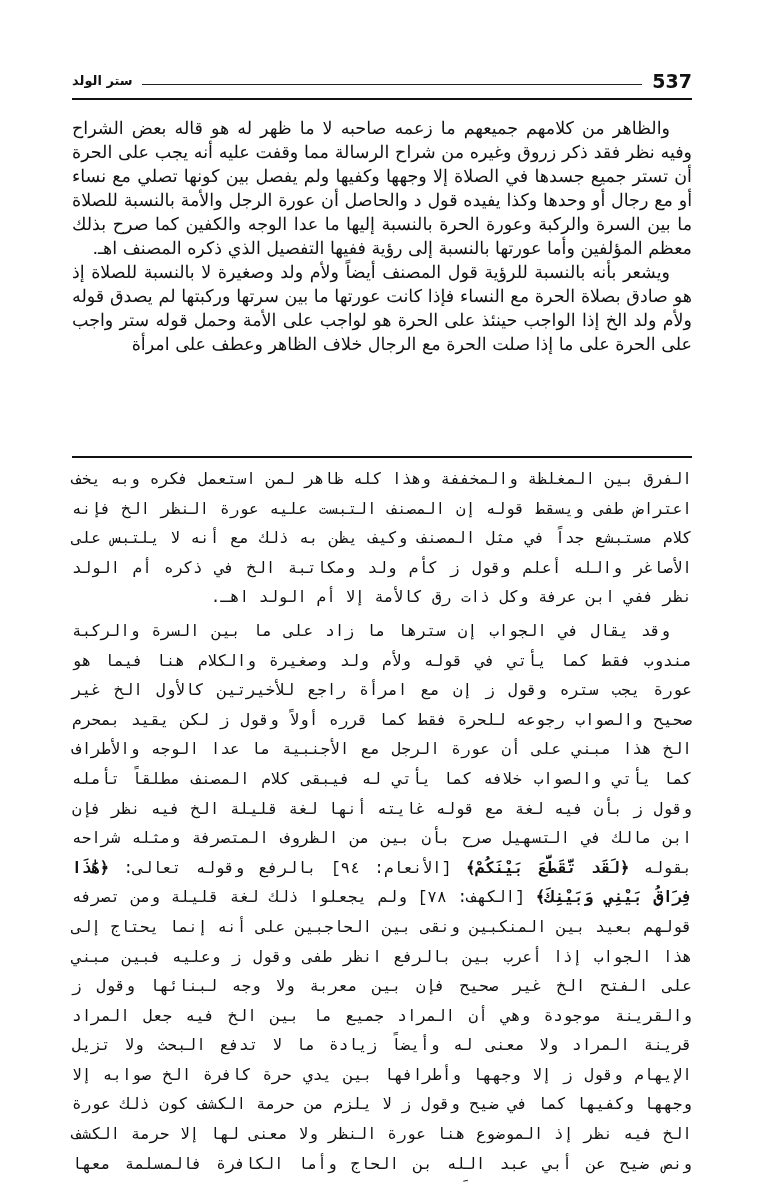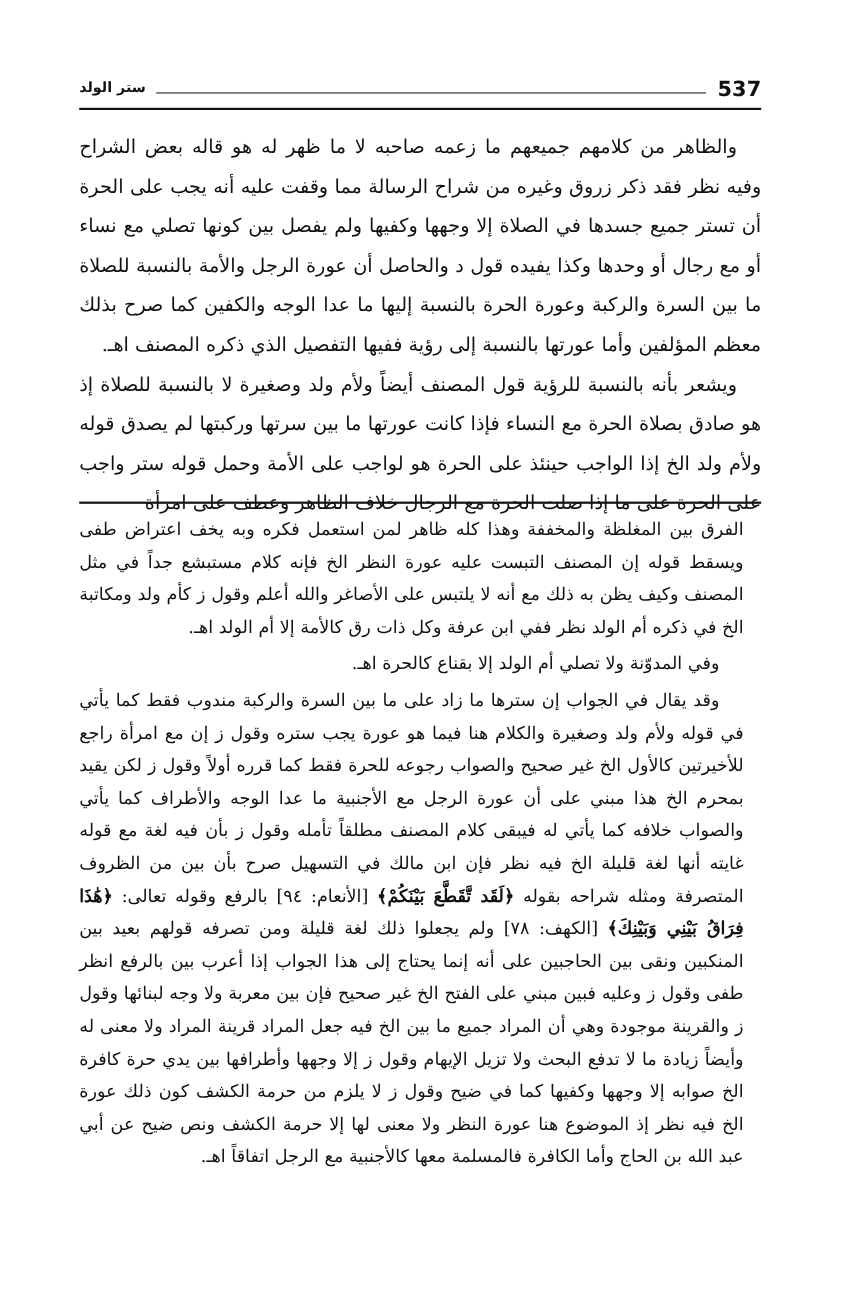--- a/index.html
+++ b/index.html
@@ -63,21 +63,21 @@
     right: 0;
     height: 2px;
     background: #111;
   }
   .main-text {
     position: absolute;
     top: 116px;
     left: 0;
     width: 620px;
     font-size: 17.5px;
-    line-height: 36px;
+    line-height: 24px;
     text-align: justify;
     text-align-last: right;
   }
   .main-text p {
     margin: 0;
   }
   .main-text p.indent {
     text-indent: 22px;
   }
   .separator {
@@ -92,21 +92,22 @@
     position: absolute;
     top: 466px;
     left: 0;
     width: 620px;
     font-size: 16px;
     line-height: 29.6px;
     text-align: justify;
     text-align-last: right;
   }
   .notes-text p {
-    margin: 0 16px 4px 0;
+    margin: 0 0 4px 0;
+    font-family: Liberation Mono, monospace;
   }
   .notes-text p.indent {
     text-indent: 22px;
   }
   .quran {
     font-weight: bold;
   }
 </style>
 </head>
 <body>
@@ -122,17 +123,16 @@
 
   <div class="main-text">
     <p class="indent">والظاهر من كلامهم جميعهم ما زعمه صاحبه لا ما ظهر له هو قاله بعض الشراح وفيه نظر فقد ذكر زروق وغيره من شراح الرسالة مما وقفت عليه أنه يجب على الحرة أن تستر جميع جسدها في الصلاة إلا وجهها وكفيها ولم يفصل بين كونها تصلي مع نساء أو مع رجال أو وحدها وكذا يفيده قول د والحاصل أن عورة الرجل والأمة بالنسبة للصلاة ما بين السرة والركبة وعورة الحرة بالنسبة إليها ما عدا الوجه والكفين كما صرح بذلك معظم المؤلفين وأما عورتها بالنسبة إلى رؤية ففيها التفصيل الذي ذكره المصنف اهـ.</p>
     <p class="indent">ويشعر بأنه بالنسبة للرؤية قول المصنف أيضاً ولأم ولد وصغيرة لا بالنسبة للصلاة إذ هو صادق بصلاة الحرة مع النساء فإذا كانت عورتها ما بين سرتها وركبتها لم يصدق قوله ولأم ولد الخ إذا الواجب حينئذ على الحرة هو لواجب على الأمة وحمل قوله ستر واجب على الحرة على ما إذا صلت الحرة مع الرجال خلاف الظاهر وعطف على امرأة</p>
   </div>
 
   <div class="separator"></div>
 
   <div class="notes-text">
     <p>الفرق بين المغلظة والمخففة وهذا كله ظاهر لمن استعمل فكره وبه يخف اعتراض طفى ويسقط قوله إن المصنف التبست عليه عورة النظر الخ فإنه كلام مستبشع جداً في مثل المصنف وكيف يظن به ذلك مع أنه لا يلتبس على الأصاغر والله أعلم وقول ز كأم ولد ومكاتبة الخ في ذكره أم الولد نظر ففي ابن عرفة وكل ذات رق كالأمة إلا أم الولد اهـ.</p>
-    <p class="indent">وفي المدوّنة ولا تصلي أم الولد إلا بقناع كالحرة اهـ.</p>
     <p class="indent"><span>وقد يقال في الجواب إن سترها ما زاد على ما بين السرة والركبة مندوب فقط كما يأتي في قوله ولأم ولد وصغيرة والكلام هنا فيما هو عورة يجب ستره وقول ز إن مع امرأة راجع للأخيرتين كالأول الخ غير صحيح والصواب رجوعه للحرة فقط كما قرره أولاً وقول ز لكن يقيد بمحرم الخ هذا مبني على أن عورة الرجل مع الأجنبية ما عدا الوجه والأطراف كما يأتي والصواب خلافه كما يأتي له فيبقى كلام المصنف مطلقاً تأمله وقول ز بأن فيه لغة مع قوله غايته أنها لغة قليلة الخ فيه نظر فإن ابن مالك في التسهيل صرح بأن بين من الظروف المتصرفة ومثله شراحه بقوله</span> <span class="quran">﴿لَقَد تَّقَطَّعَ بَيْنَكُمْ﴾</span> <span>[الأنعام: ٩٤]</span> <span>بالرفع</span> <span>وقوله تعالى:</span> <span class="quran">﴿هَٰذَا فِرَاقُ بَيْنِي وَبَيْنِكَ﴾</span> <span>[الكهف: ٧٨]</span> <span>ولم يجعلوا ذلك لغة قليلة ومن تصرفه قولهم بعيد بين المنكبين ونقى بين الحاجبين على أنه إنما يحتاج إلى هذا الجواب إذا أعرب بين بالرفع انظر طفى وقول ز وعليه فبين مبني على الفتح الخ غير صحيح فإن بين معربة ولا وجه لبنائها وقول ز والقرينة موجودة وهي أن المراد جميع ما بين الخ فيه جعل المراد قرينة المراد ولا معنى له وأيضاً زيادة ما لا تدفع البحث ولا تزيل الإيهام وقول ز إلا وجهها وأطرافها بين يدي حرة كافرة الخ صوابه إلا وجهها وكفيها كما في ضيح وقول ز لا يلزم من حرمة الكشف كون ذلك عورة الخ فيه نظر إذ الموضوع هنا عورة النظر ولا معنى لها إلا حرمة الكشف ونص ضيح عن أبي عبد الله بن الحاج وأما الكافرة فالمسلمة معها كالأجنبية مع الرجل اتفاقاً اهـ.</span></p>
   </div>
 
 </div>
 
 </body></html>

